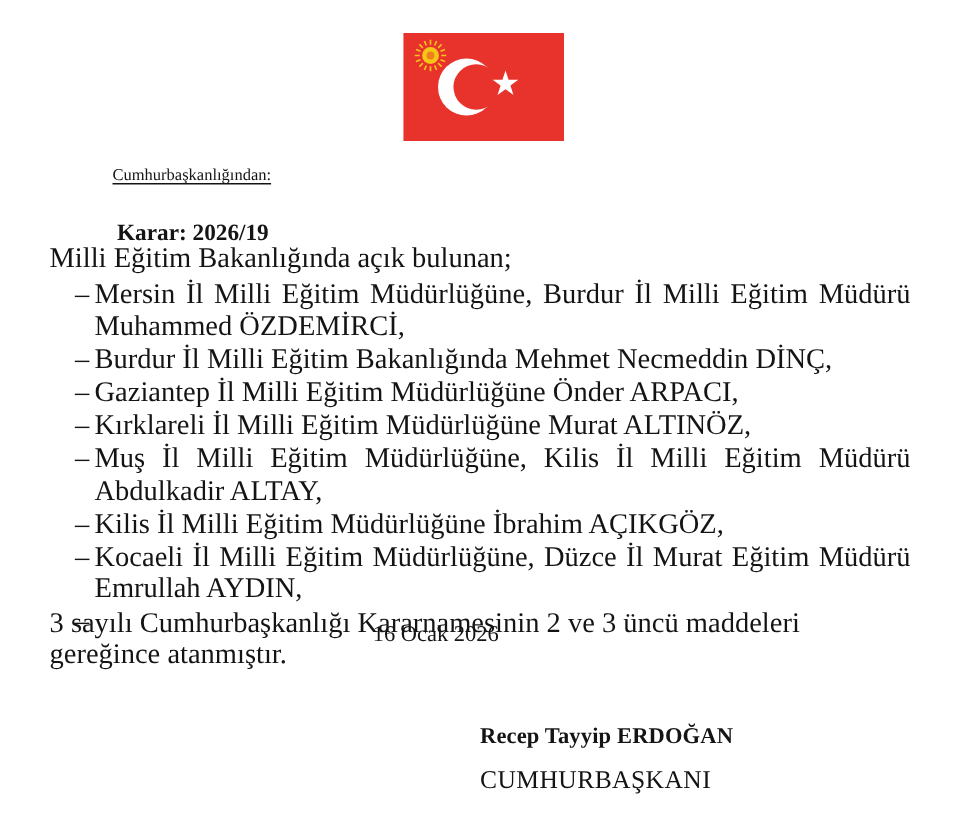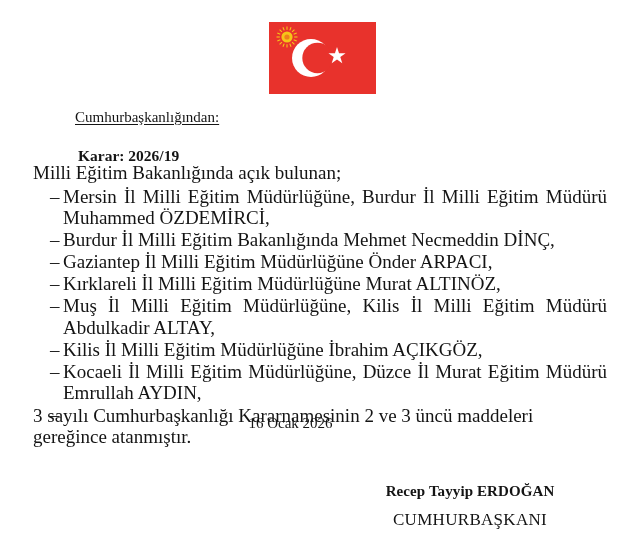--- a/index.html
+++ b/index.html
@@ -40,21 +40,21 @@
   .flag svg { display: block; }
 
   
   .header-block {
     position: absolute;
     left: 33px;
     top: 106px;
     width: 574px;
   }
   .dept-line {
-    font-size: 15px;
+    font-size: 11px;
     line-height: 22px;
     padding-left: 42px;
   }
   .dept-line span.u {
     text-decoration: underline;
     text-underline-offset: 2px;
   }
   .karar-line {
     font-weight: bold;
     font-size: 15.5px;
@@ -106,21 +106,20 @@
     font-size: 15px;
     line-height: 21px;
   }
 
   
   .sign-block {
     position: absolute;
     left: 320px;
     top: 481px;
     width: 300px;
-    text-align: center;
   }
   .sign-name {
     font-weight: bold;
     font-size: 15px;
     line-height: 21px;
     letter-spacing: 0.1px;
   }
   .sign-title {
     font-size: 17px;
     line-height: 21px;

